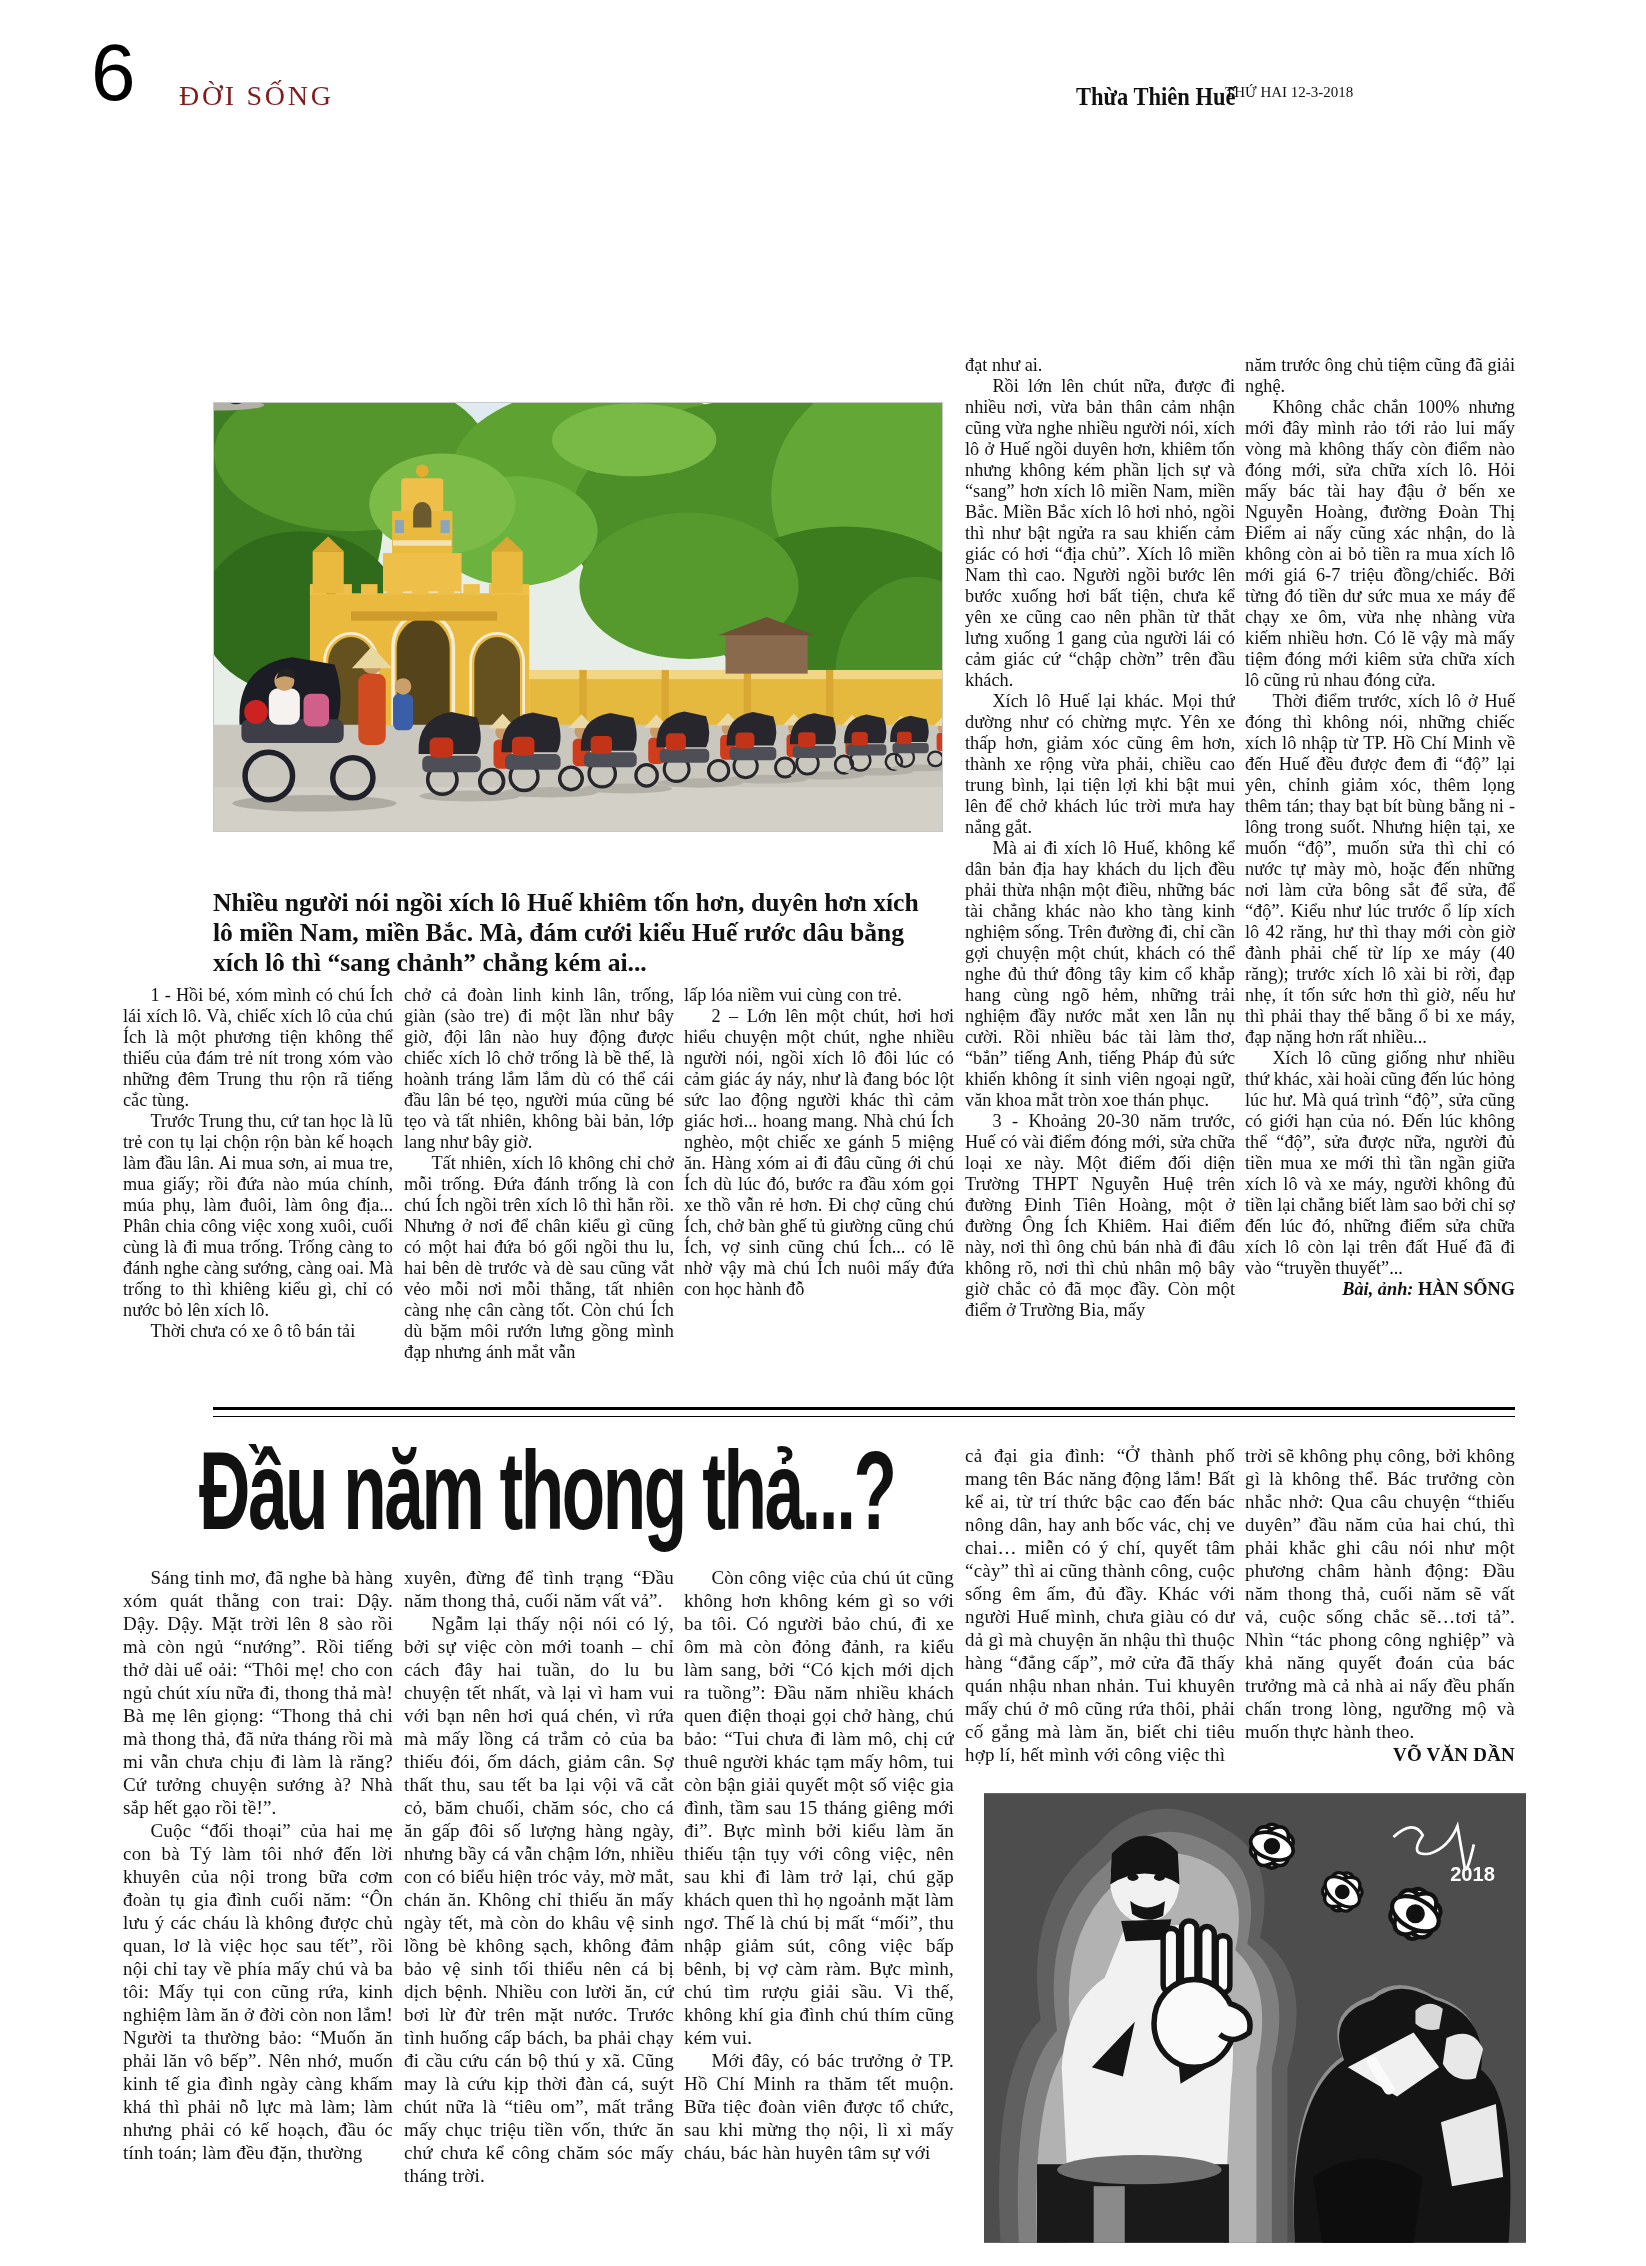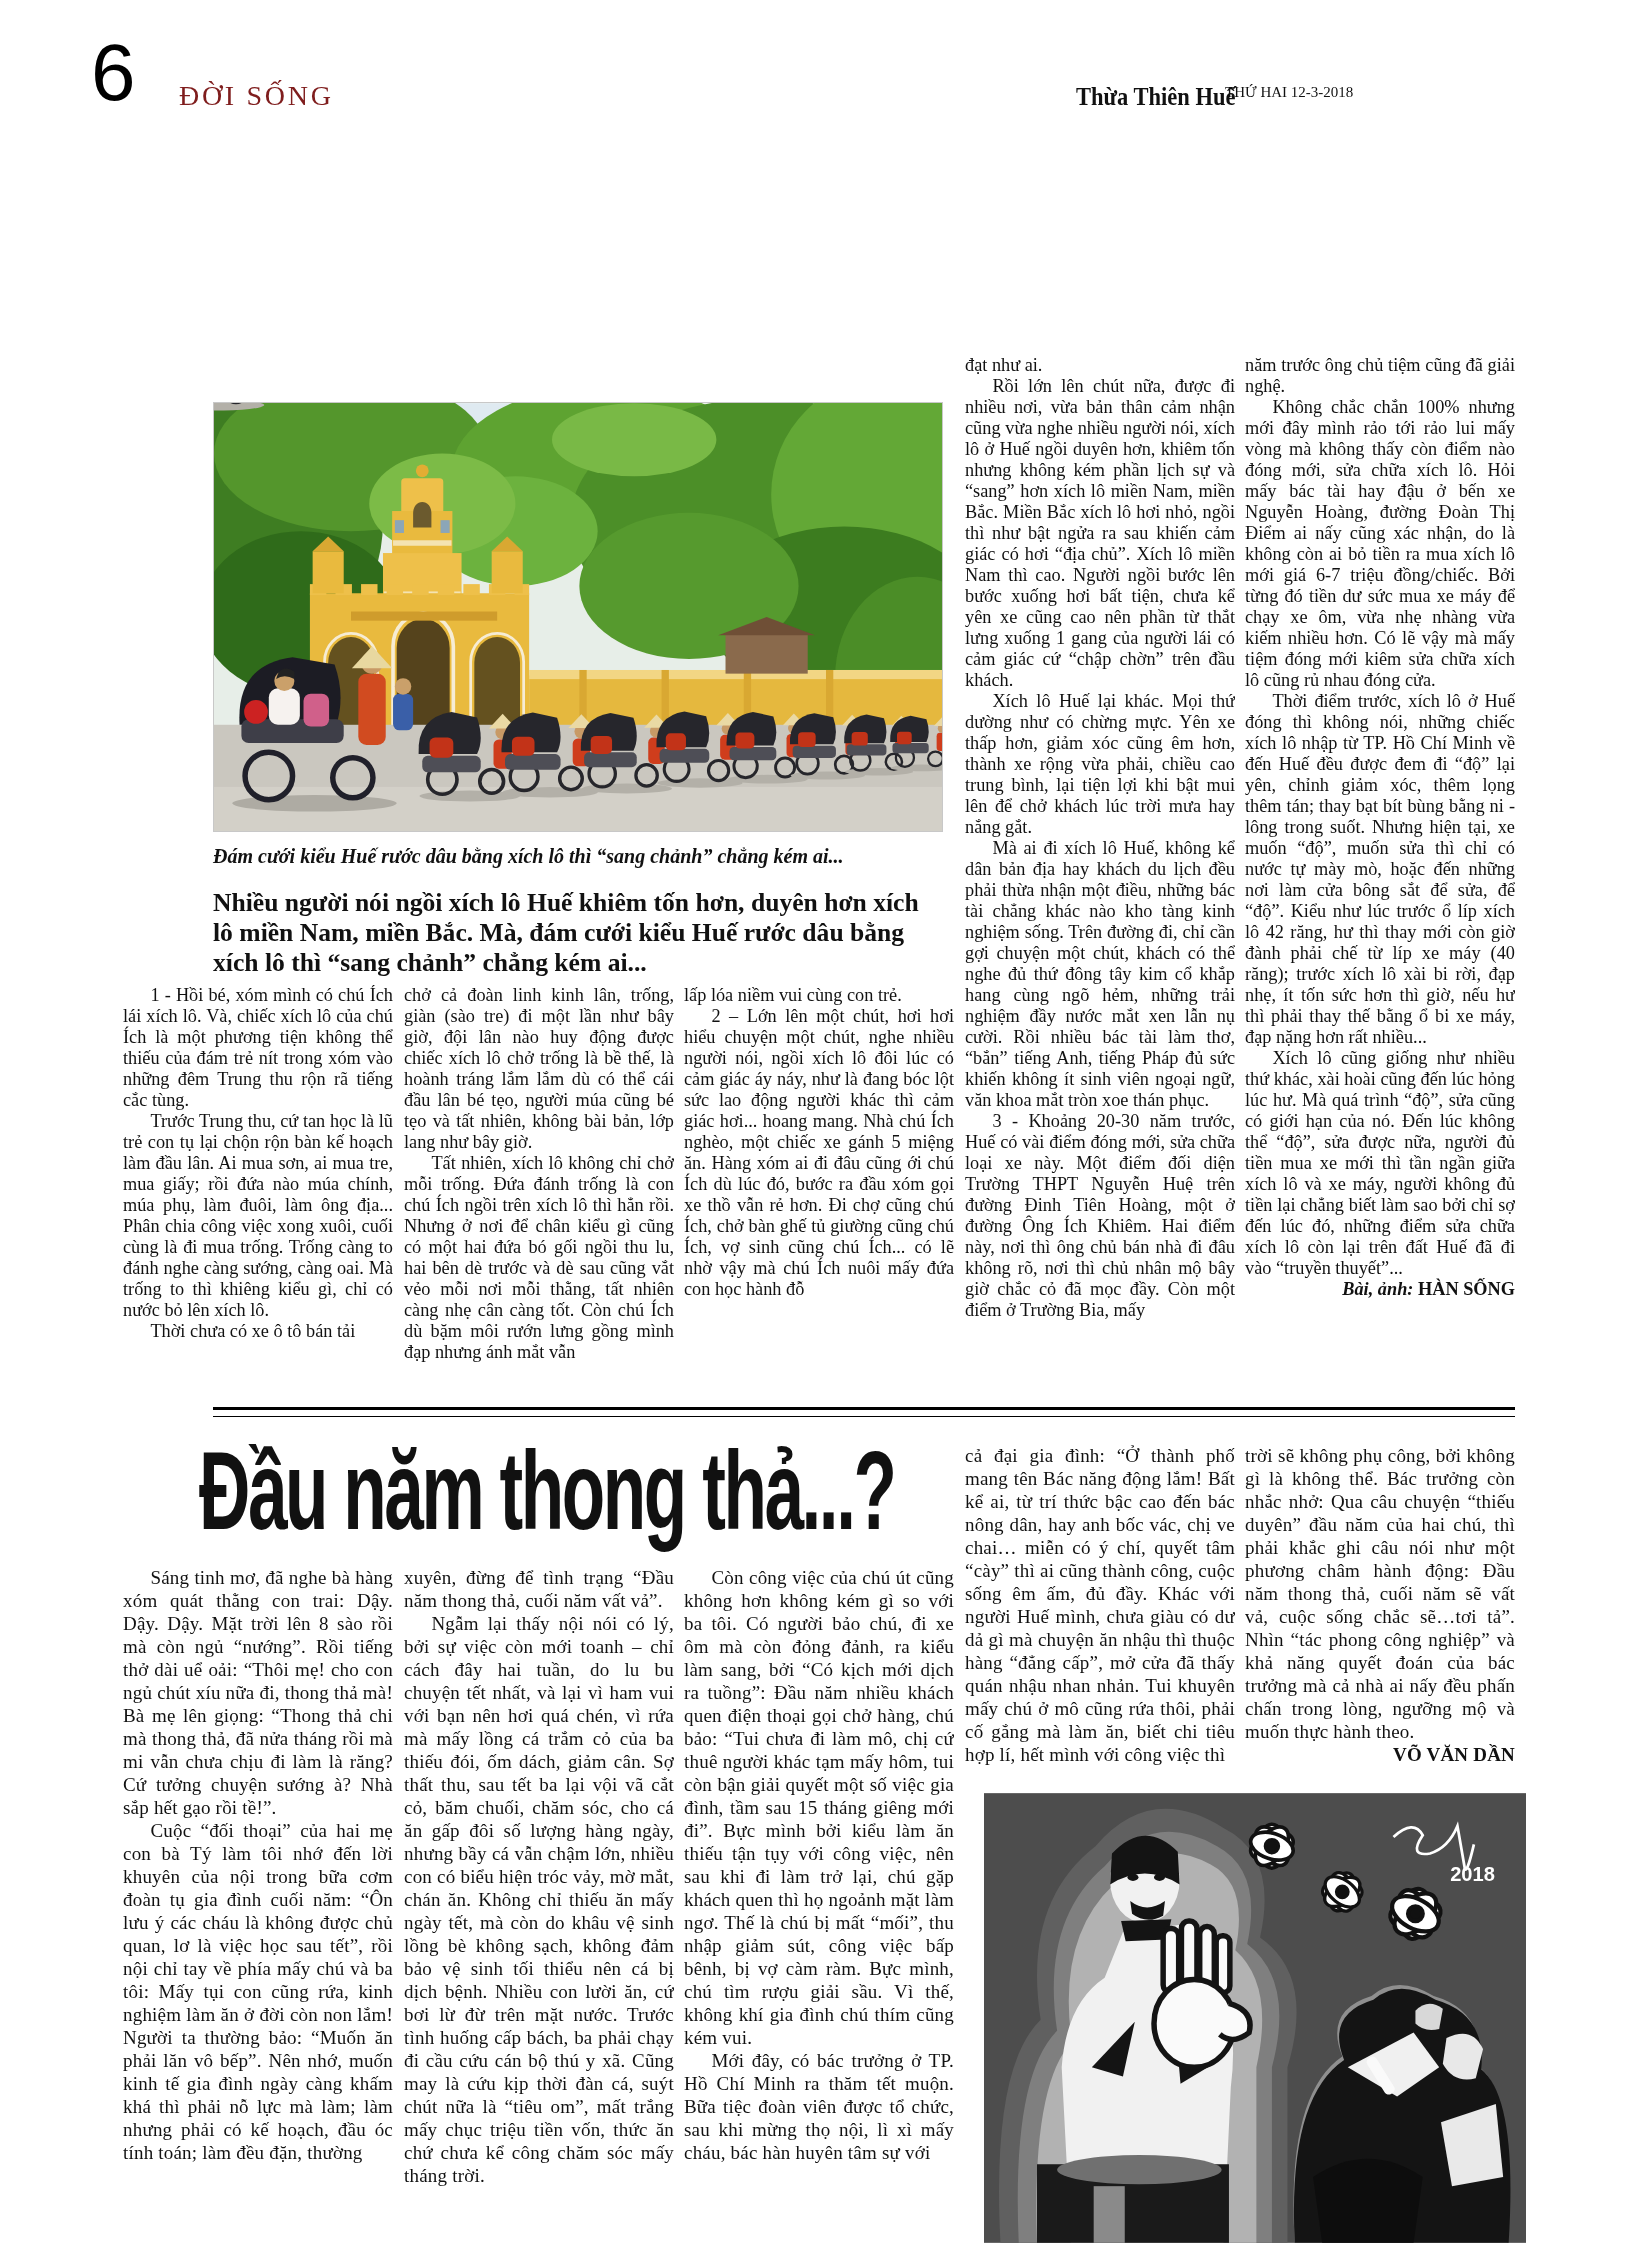--- a/index.html
+++ b/index.html
@@ -155,21 +155,20 @@
         <rect x="98" y="318" width="28" height="36" rx="8" fill="#d0608a"></rect>
         <rect x="158" y="296" width="30" height="78" rx="9" fill="#d14b20"></rect>
         <circle cx="173" cy="284" r="12" fill="#c89a66"></circle>
         <path d="M151,290 L195,290 L173,266 Z" fill="#e8d8a0"></path>
         <rect x="196" y="318" width="22" height="40" rx="7" fill="#3a5fa8"></rect>
         <circle cx="207" cy="310" r="9" fill="#caa06a"></circle>
       </g>
     </svg>
   </div>
 
-  <div class="caption">Đám cưới kiểu Huế rước dâu bằng xích lô thì “sang chảnh” chẳng kém ai...</div>
   <div class="lede">Nhiều người nói ngồi xích lô Huế khiêm tốn hơn, duyên hơn xích lô miền Nam, miền Bắc. Mà, đám cưới kiểu Huế rước dâu bằng xích lô thì “sang chảnh” chẳng kém ai...</div>
 
   <div class="col a1 c1 a1top">
     <p>1 - Hồi bé, xóm mình có chú Ích lái xích lô. Và, chiếc xích lô của chú Ích là một phương tiện không thể thiếu của đám trẻ nít trong xóm vào những đêm Trung thu rộn rã tiếng cắc tùng.</p>
     <p>Trước Trung thu, cứ tan học là lũ trẻ con tụ lại chộn rộn bàn kế hoạch làm đầu lân. Ai mua sơn, ai mua tre, mua giấy; rồi đứa nào múa chính, múa phụ, làm đuôi, làm ông địa... Phân chia công việc xong xuôi, cuối cùng là đi mua trống. Trống càng to đánh nghe càng sướng, càng oai. Mà trống to thì khiêng kiểu gì, chỉ có nước bỏ lên xích lô.</p>
     <p>Thời chưa có xe ô tô bán tải</p>
   </div>
   <div class="col a1 c2 a1top">
     <p class="cont">chở cả đoàn linh kinh lân, trống, giàn (sào tre) đi một lần như bây giờ, đội lân nào huy động được chiếc xích lô chở trống là bề thế, là hoành tráng lắm lắm dù có thể cái đầu lân bé tẹo, người múa cũng bé tẹo và tất nhiên, không bài bản, lớp lang như bây giờ.</p>
     <p>Tất nhiên, xích lô không chỉ chở mỗi trống. Đứa đánh trống là con chú Ích ngồi trên xích lô thì hẳn rồi. Nhưng ở nơi để chân kiểu gì cũng có một hai đứa bó gối ngồi thu lu, hai bên dè trước và dè sau cũng vắt vẻo mỗi nơi mỗi thằng, tất nhiên càng nhẹ cân càng tốt. Còn chú Ích dù bặm môi rướn lưng gồng mình đạp nhưng ánh mắt vẫn</p>

